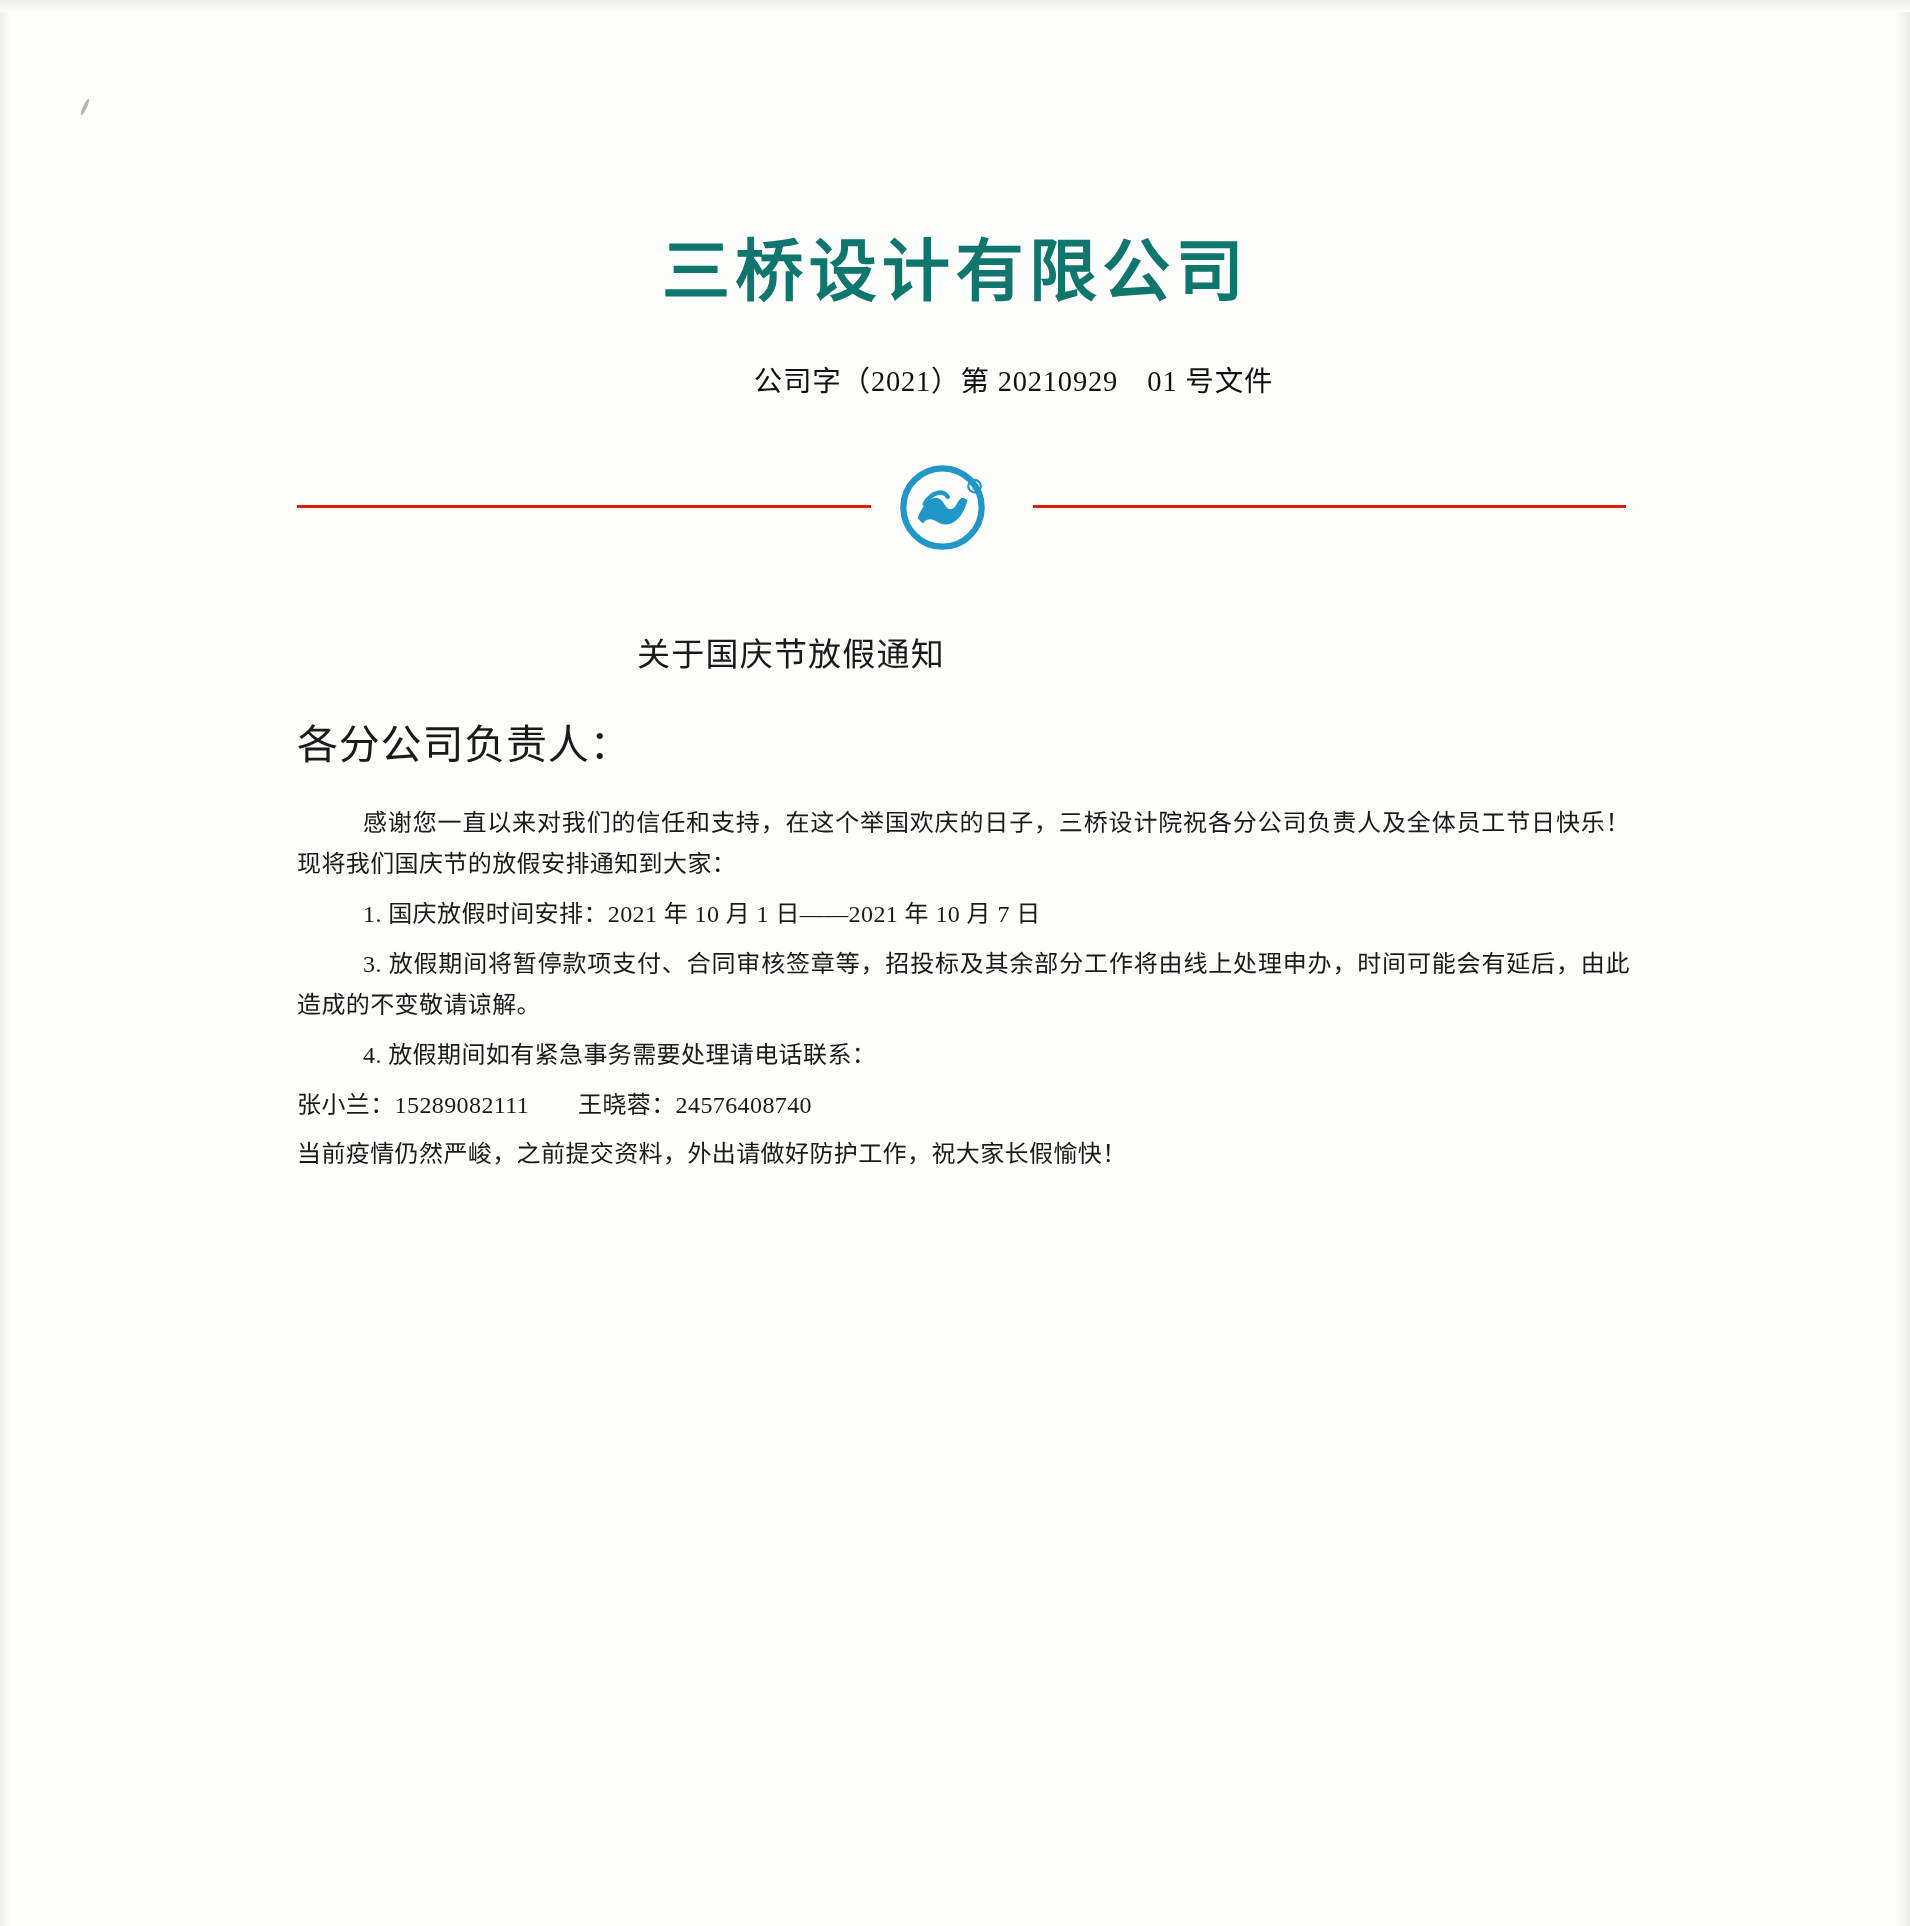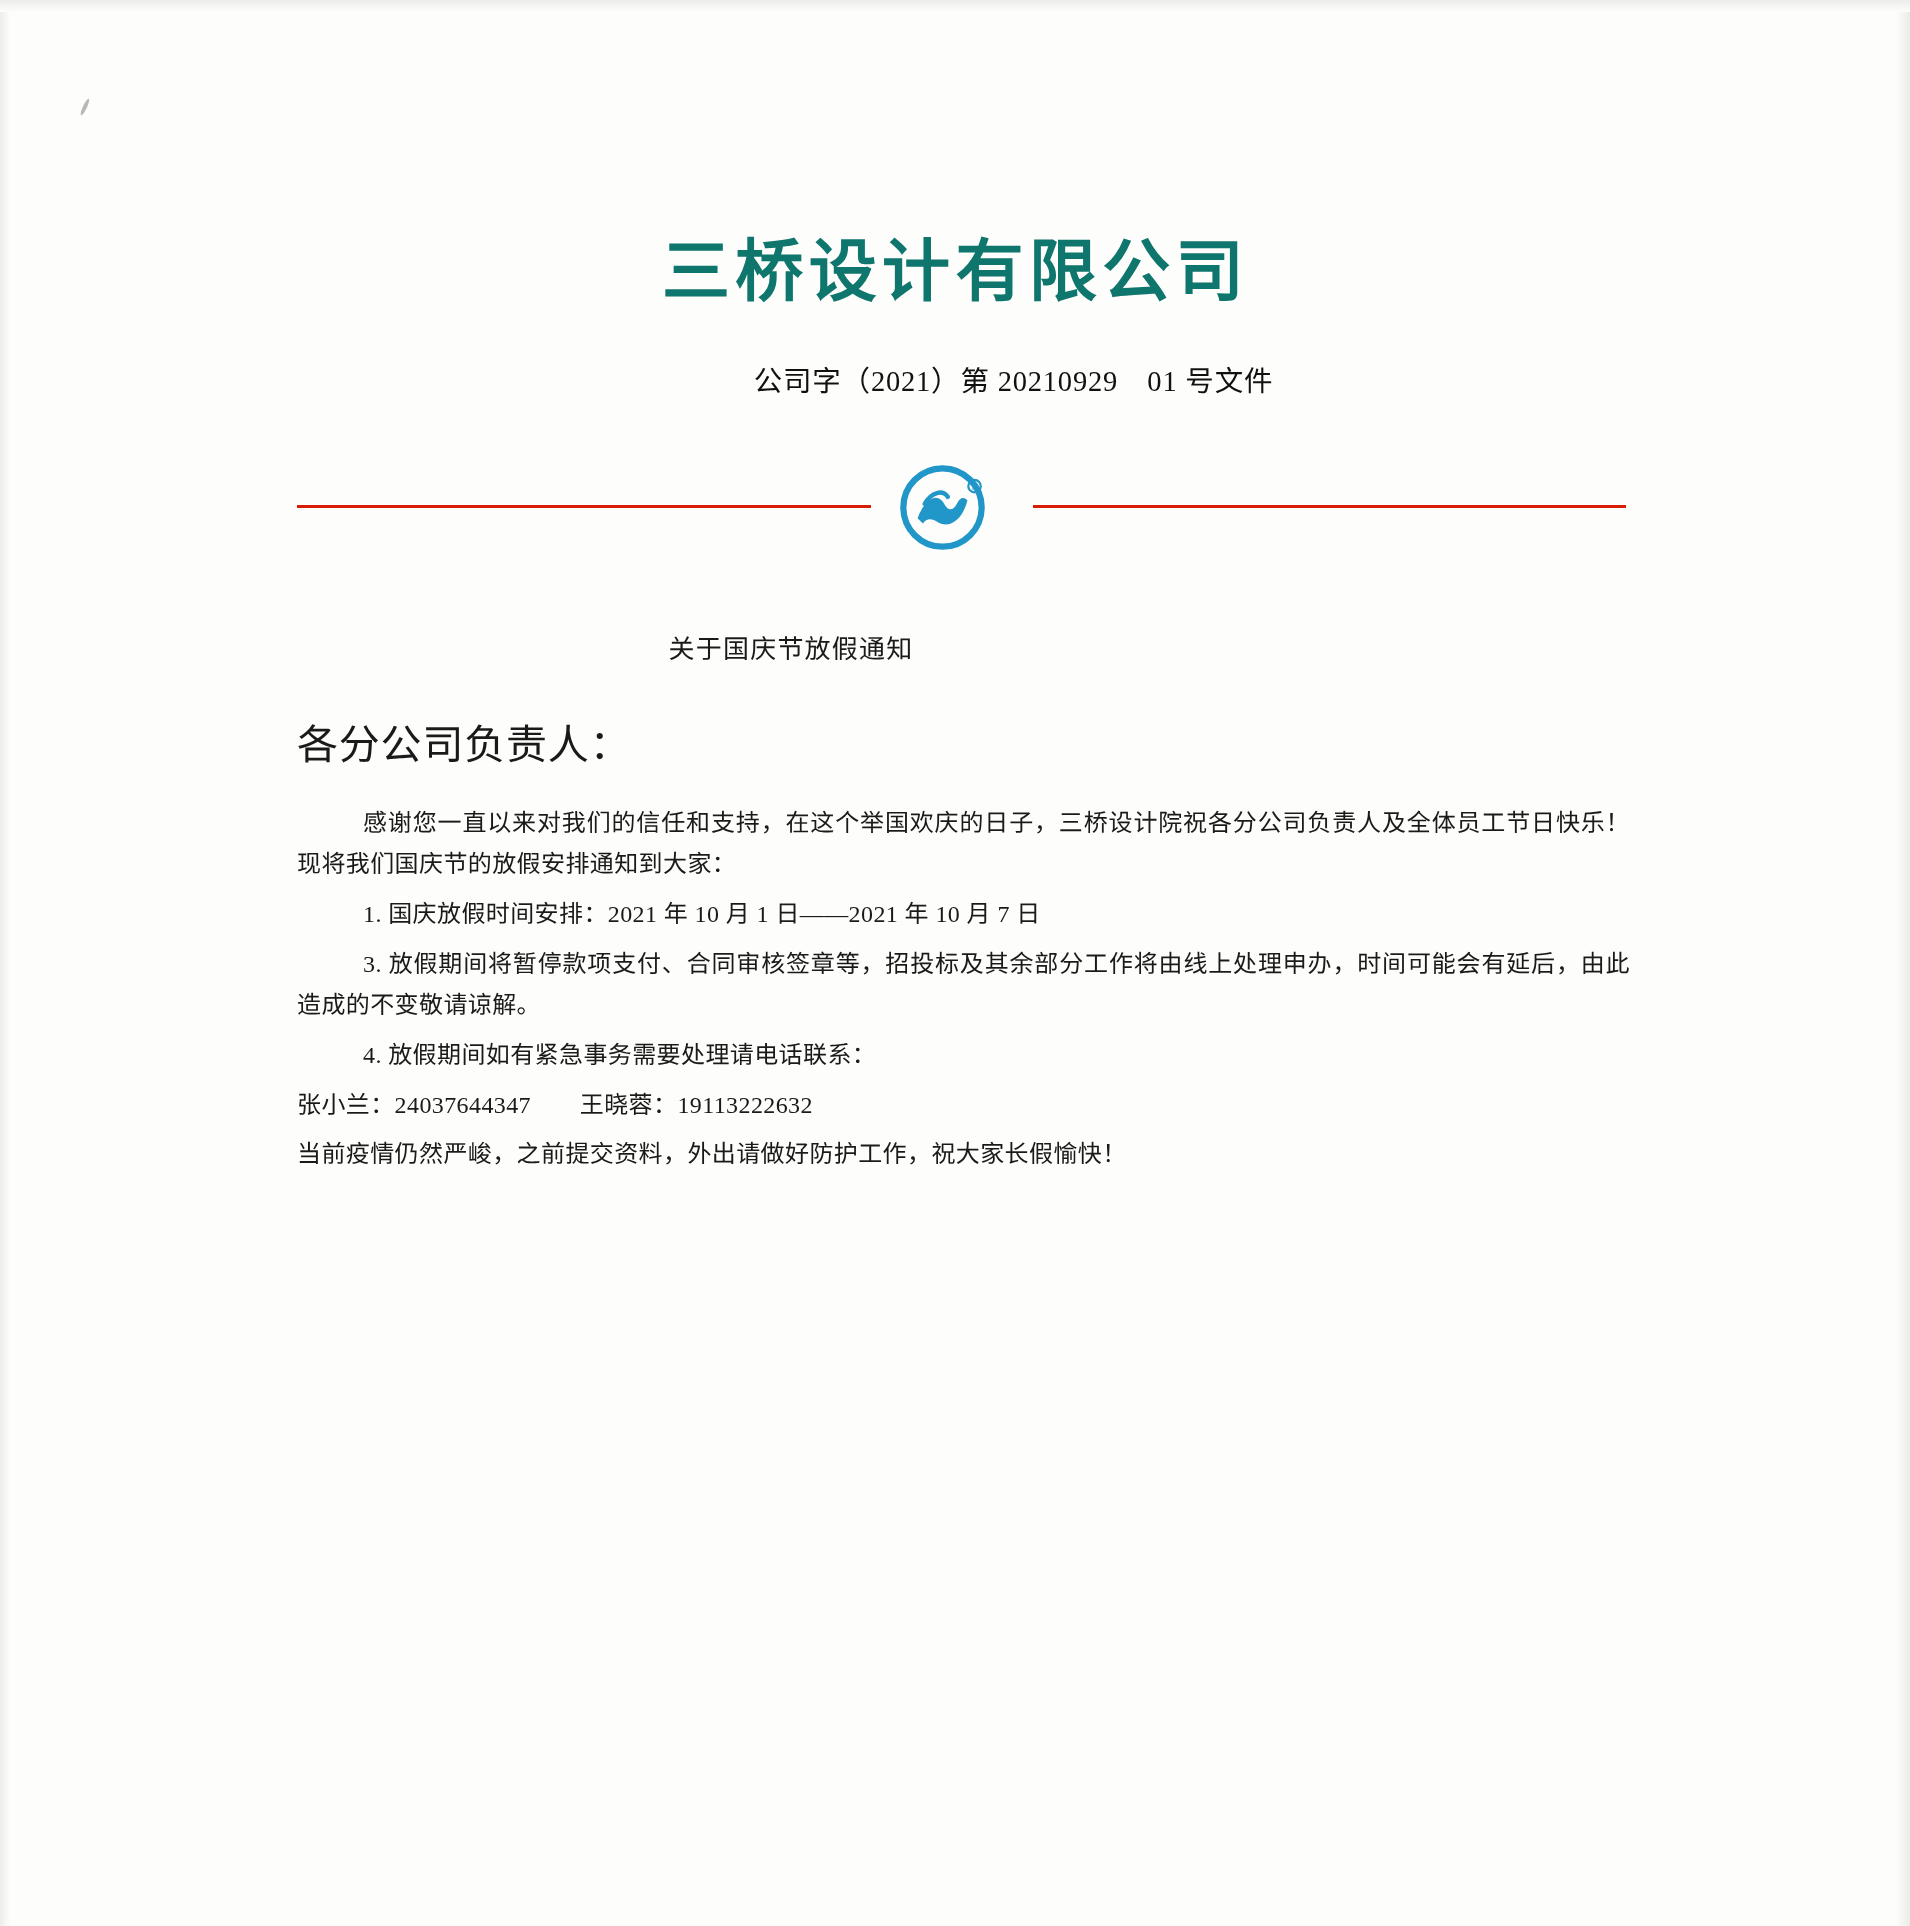--- a/index.html
+++ b/index.html
@@ -104,21 +104,21 @@
     width: 89px;
     height: 89px;
   }
 
   
   .subject {
     position: absolute;
     left: 0; top: 628px;
     width: 1627px;
     text-align: center;
-    font-size: 26px;
+    font-size: 33px;
     letter-spacing: 1.2px;
     padding-right: 45px;
     box-sizing: border-box;
   }
 
   .salutation {
     position: absolute;
     left: 297px; top: 711px;
     font-size: 41px;
     letter-spacing: 0.8px;
@@ -174,19 +174,19 @@
 
     <div class="subject">关于国庆节放假通知</div>
 
     <div class="salutation">各分公司负责人：</div>
 
     <div class="content">
       <p>感谢您一直以来对我们的信任和支持，在这个举国欢庆的日子，三桥设计院祝各分公司负责人及全体员工节日快乐！现将我们国庆节的放假安排通知到大家：</p>
       <p>1. 国庆放假时间安排：2021 年 10 月 1 日——2021 年 10 月 7 日</p>
       <p>3. 放假期间将暂停款项支付、合同审核签章等，招投标及其余部分工作将由线上处理申办，时间可能会有延后，由此造成的不变敬请谅解。</p>
       <p>4. 放假期间如有紧急事务需要处理请电话联系：</p>
-      <p class="noindent">张小兰：24037644347　　王晓蓉：19113222632</p>
+      <p class="noindent">张小兰：15289082111　　王晓蓉：24576408740</p>
       <p class="noindent">当前疫情仍然严峻，之前提交资料，外出请做好防护工作，祝大家长假愉快！</p>
     </div>
 
   </div>
 </div>
 
 
 </body></html>

